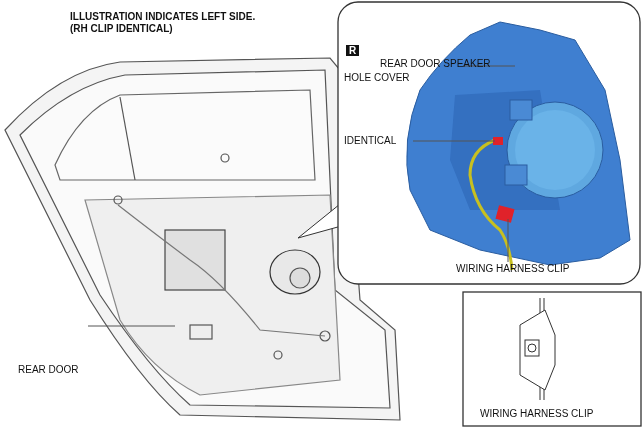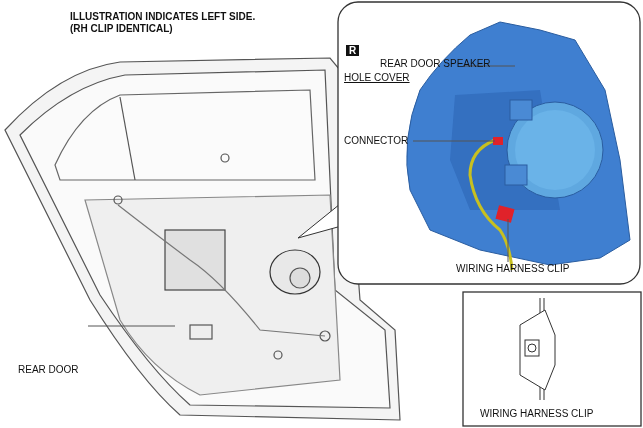--- a/index.html
+++ b/index.html
@@ -65,17 +65,17 @@
   </g>
 </svg>
 
 <div class="txt bold" style="left:70px;top:11px;">ILLUSTRATION INDICATES LEFT SIDE.</div>
 <div class="txt bold" style="left:70px;top:23px;">(RH CLIP IDENTICAL)</div>
 
 <div class="txt" style="left:18px;top:320px;margin-top:44px;">REAR DOOR</div>
 
 <div class="badge" style="left:346px;top:45px;">R</div>
 <div class="txt" style="left:344px;top:58px;margin-left:36px;">REAR DOOR SPEAKER</div>
-<div class="txt" style="left:344px;top:72px;text-decoration:underline;">HOLE COVER</div>
-<div class="txt" style="left:344px;top:135px;">CONNECTOR</div>
+<div class="txt" style="left:344px;top:72px;">HOLE COVER</div>
+<div class="txt" style="left:344px;top:135px;">IDENTICAL</div>
 <div class="txt" style="left:456px;top:263px;">WIRING HARNESS CLIP</div>
 
 <div class="txt" style="left:480px;top:408px;">WIRING HARNESS CLIP</div>
 
 </body></html>

